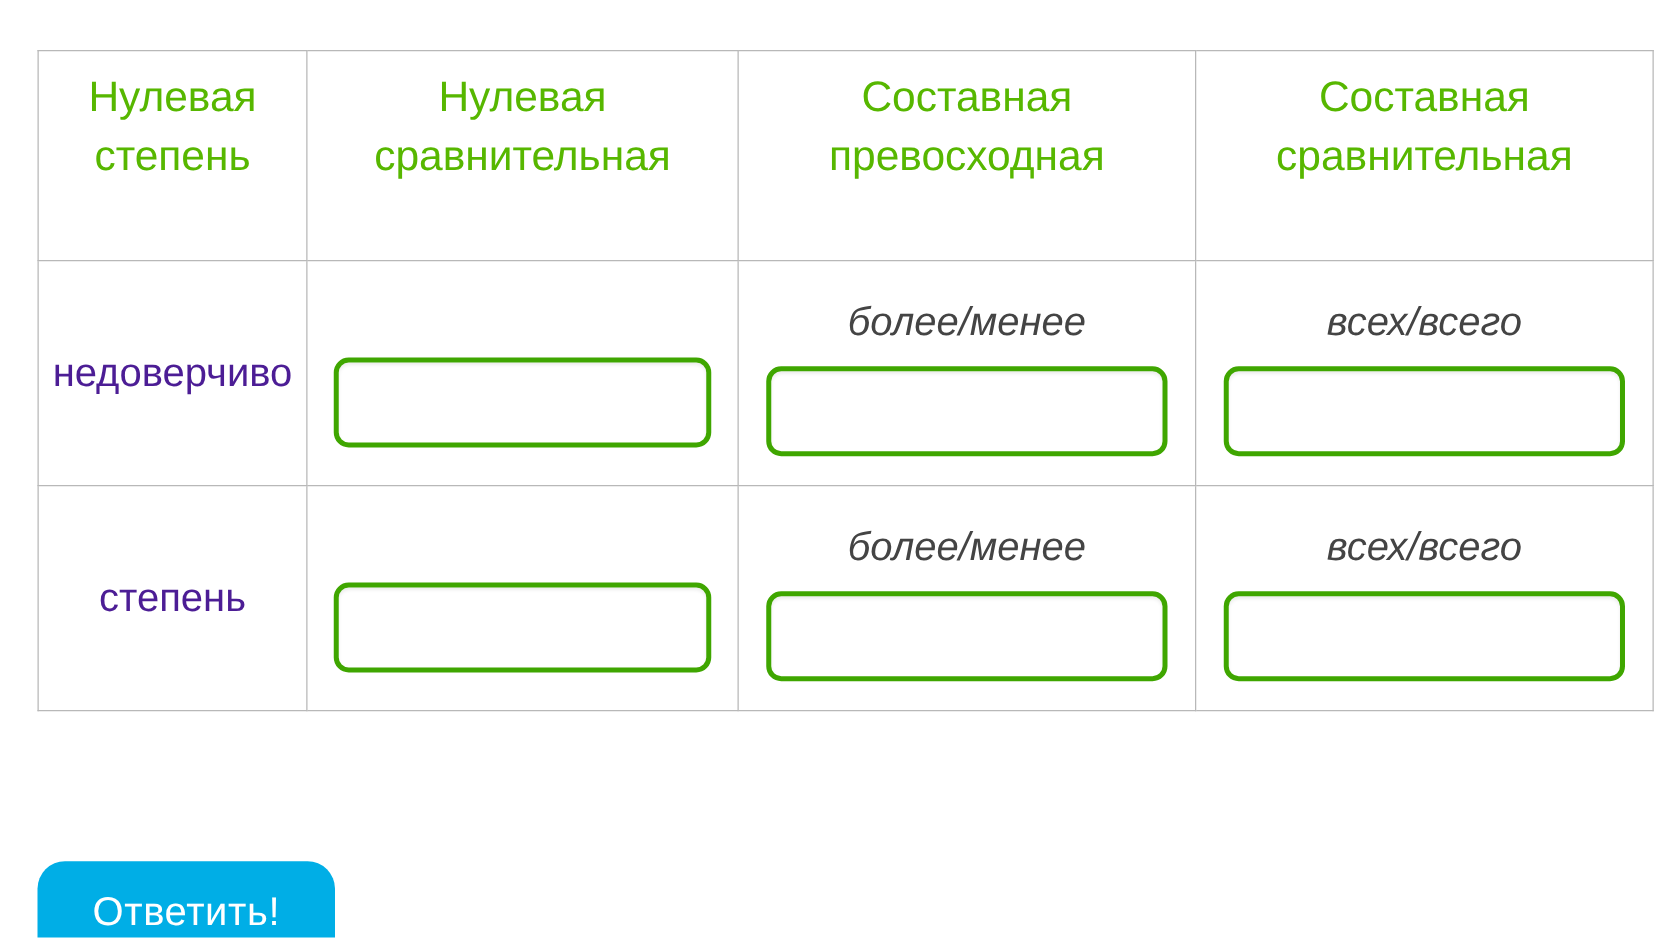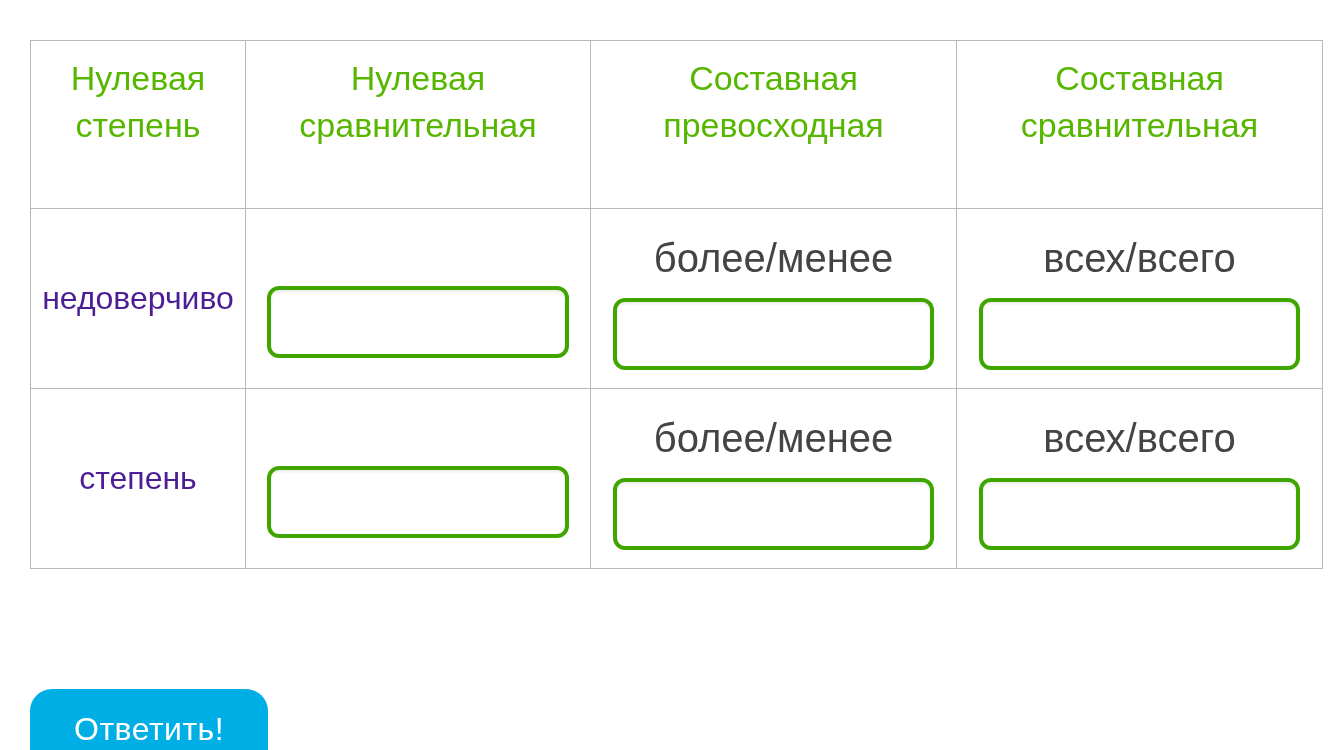--- a/index.html
+++ b/index.html
@@ -39,24 +39,25 @@
   .col-comp  { width: 345px; }
   .col-scomp { width: 366px; }
   .col-super { width: 366px; }
   td {
     font-size: 32px;
     color: #444;
     height: 180px;
   }
   .hint {
     color: #444;
-    font-size: 40px;
+    font-size: 32px;
     margin-bottom: 18px;
     display: block;
     line-height: 1.1;
+    font-style: italic;
   }
   .row-label {
     color: #4c1d95;
     font-size: 32px;
   }
   .field {
     width: 92%;
     height: 72px;
     border: 4px solid #3fa600;
     border-radius: 12px;

